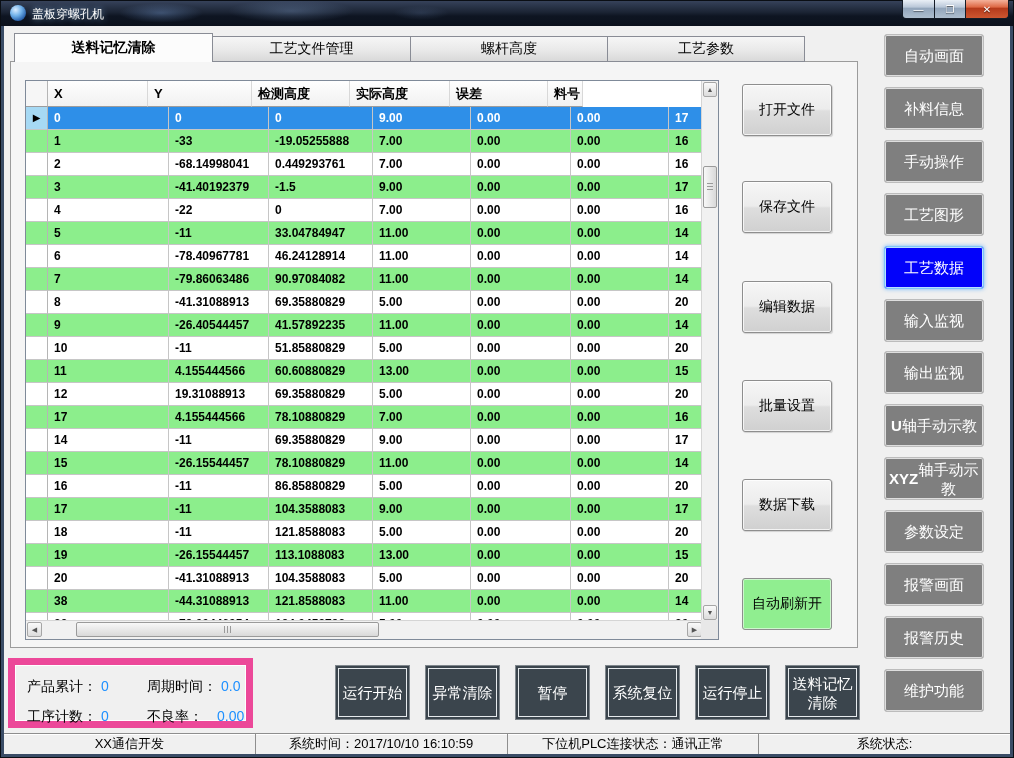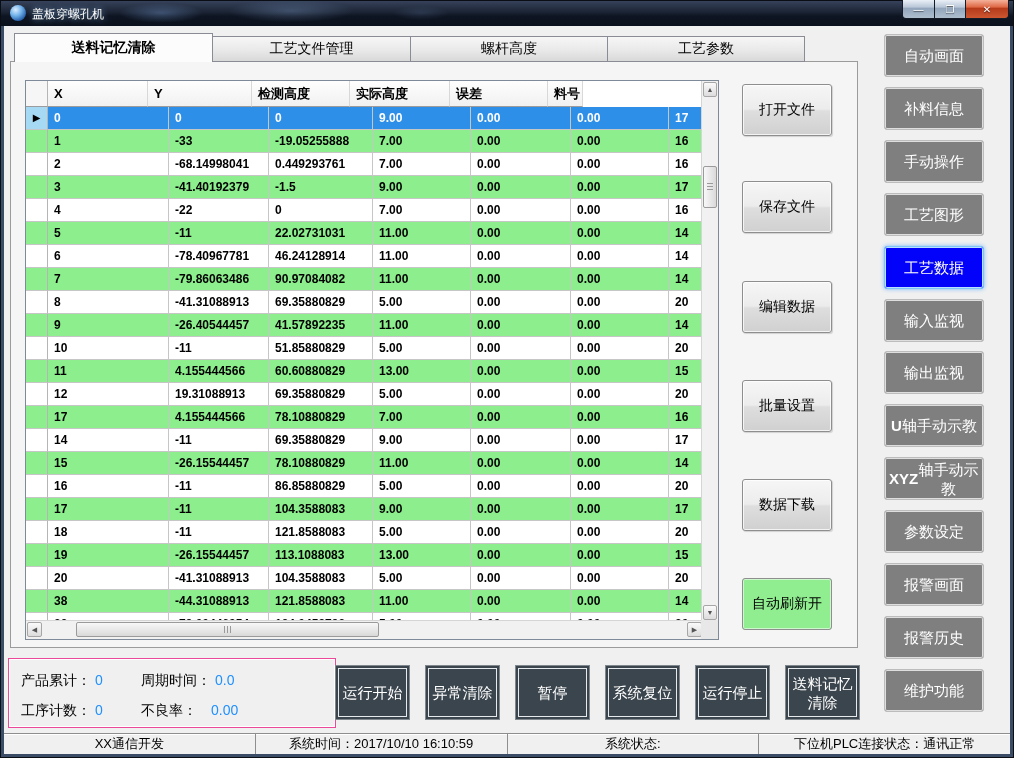--- a/index.html
+++ b/index.html
@@ -72,22 +72,22 @@
      font-size:14px;color:#000;display:flex;align-items:center;justify-content:center;}
   .file-btn.green{background:#90EE90;box-shadow:inset 0 0 0 1px rgba(255,255,255,.55);}
   
   .nav-btn{position:absolute;left:884px;width:100px;height:43px;background:#7f7f7f;
      border:1px solid #bcbcbc;border-radius:3px;box-shadow:inset 0 0 0 1px #dedede;
      color:#fff;font-size:15px;line-height:19px;text-align:center;
      display:flex;align-items:center;justify-content:center;padding:1px 4px;}
   .nav-btn b{font-weight:bold;}
   .nav-btn.active{background:#0202fa;border:1px solid #7fc4f8;box-shadow:inset 0 0 0 1px #b9e0ff,0 0 4px rgba(80,170,255,.8);}
   
-  .stats{position:absolute;left:8px;top:658px;width:328px;height:70px;background:#f0f0f0;
-     border:1px solid #ec4899;box-shadow:inset 0 0 0 1px #ffffff;}
+  .stats{position:absolute;left:8px;top:658px;width:245px;height:70px;background:#f0f0f0;
+     border:7px solid #ec4899;box-shadow:inset 0 0 0 1px #ffffff;}
   .stat{position:absolute;font-size:14px;color:#000;white-space:nowrap;}
   .stat .v{color:#1E90FF;margin-left:4px;}
   .dark-btn{position:absolute;top:665px;width:75px;height:55px;background:#3b454d;border:1px solid #80878d;
      color:#fff;font-size:15px;line-height:19px;text-align:center;
      display:flex;align-items:center;justify-content:center;padding:2px 5px;position:absolute;}
   .dark-btn::after{content:"";position:absolute;inset:2px;border:1px solid #e6eaed;pointer-events:none;}
   
   .statusbar{position:absolute;left:4px;right:4px;bottom:4px;height:21px;background:#f0f0f0;
      border-top:1px solid #8e8e8e;box-shadow:inset 0 1px 0 #ffffff;display:flex;}
   .status-seg{flex:1;border-right:1px solid #8e8e8e;font-size:13px;color:#000;
@@ -177,21 +177,21 @@
           <div class="td" style="width: 104px;">0</div>
           <div class="td" style="width: 98px;">7.00</div>
           <div class="td" style="width: 100px;">0.00</div>
           <div class="td" style="width: 98px;">0.00</div>
           <div class="td" style="width: 35px;">16</div>
         </div>
         <div class="tr green">
           <div class="td sel-cell" style="width: 22px;"></div>
           <div class="td" style="width: 121px;">5</div>
           <div class="td" style="width: 100px;">-11</div>
-          <div class="td" style="width: 104px;">22.02731031</div>
+          <div class="td" style="width: 104px;">33.04784947</div>
           <div class="td" style="width: 98px;">11.00</div>
           <div class="td" style="width: 100px;">0.00</div>
           <div class="td" style="width: 98px;">0.00</div>
           <div class="td" style="width: 35px;">14</div>
         </div>
         <div class="tr white">
           <div class="td sel-cell" style="width: 22px;"></div>
           <div class="td" style="width: 121px;">6</div>
           <div class="td" style="width: 100px;">-78.40967781</div>
           <div class="td" style="width: 104px;">46.24128914</div>
@@ -419,17 +419,17 @@
       <div class="dark-btn" style="left: 425px;">异常清除</div>
       <div class="dark-btn" style="left: 515px; text-align: right;">暂停</div>
       <div class="dark-btn" style="left: 605px;">系统复位</div>
       <div class="dark-btn" style="left: 695px;">运行停止</div>
       <div class="dark-btn" style="left: 785px;">送料记忆清除</div>
     </div>
 
   <div class="statusbar">
     <div class="status-seg">XX通信开发</div>
     <div class="status-seg">系统时间：2017/10/10 16:10:59</div>
+    <div class="status-seg">下位机PLC连接状态：通讯正常</div>
     <div class="status-seg">系统状态:</div>
-    <div class="status-seg">下位机PLC连接状态：通讯正常</div>
   </div>
 
 </div>
 
 </body></html>

